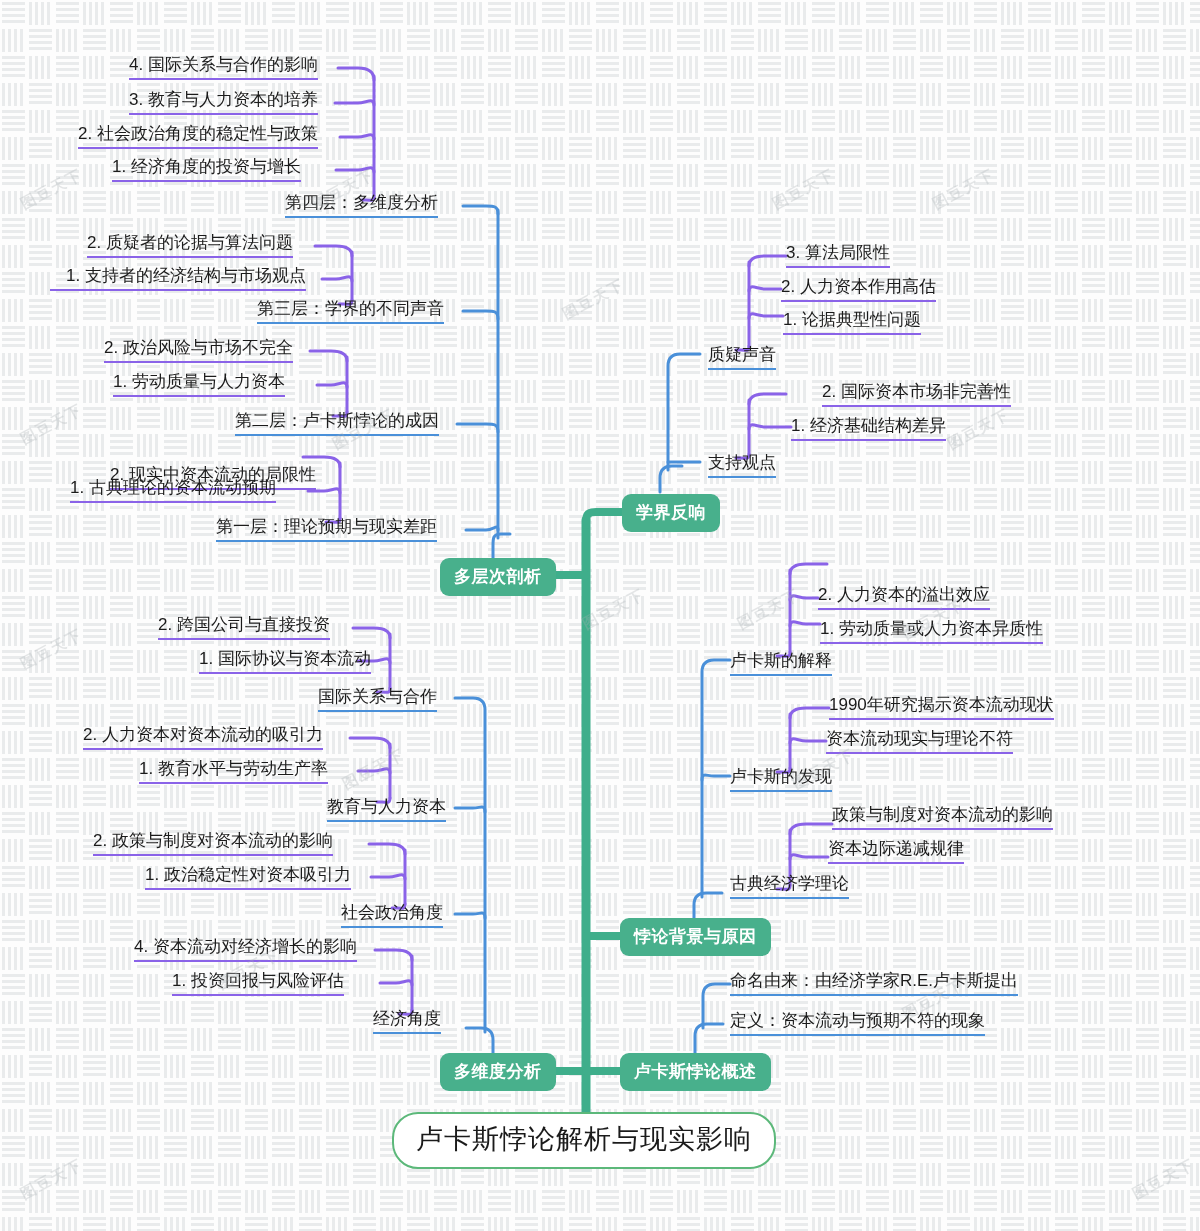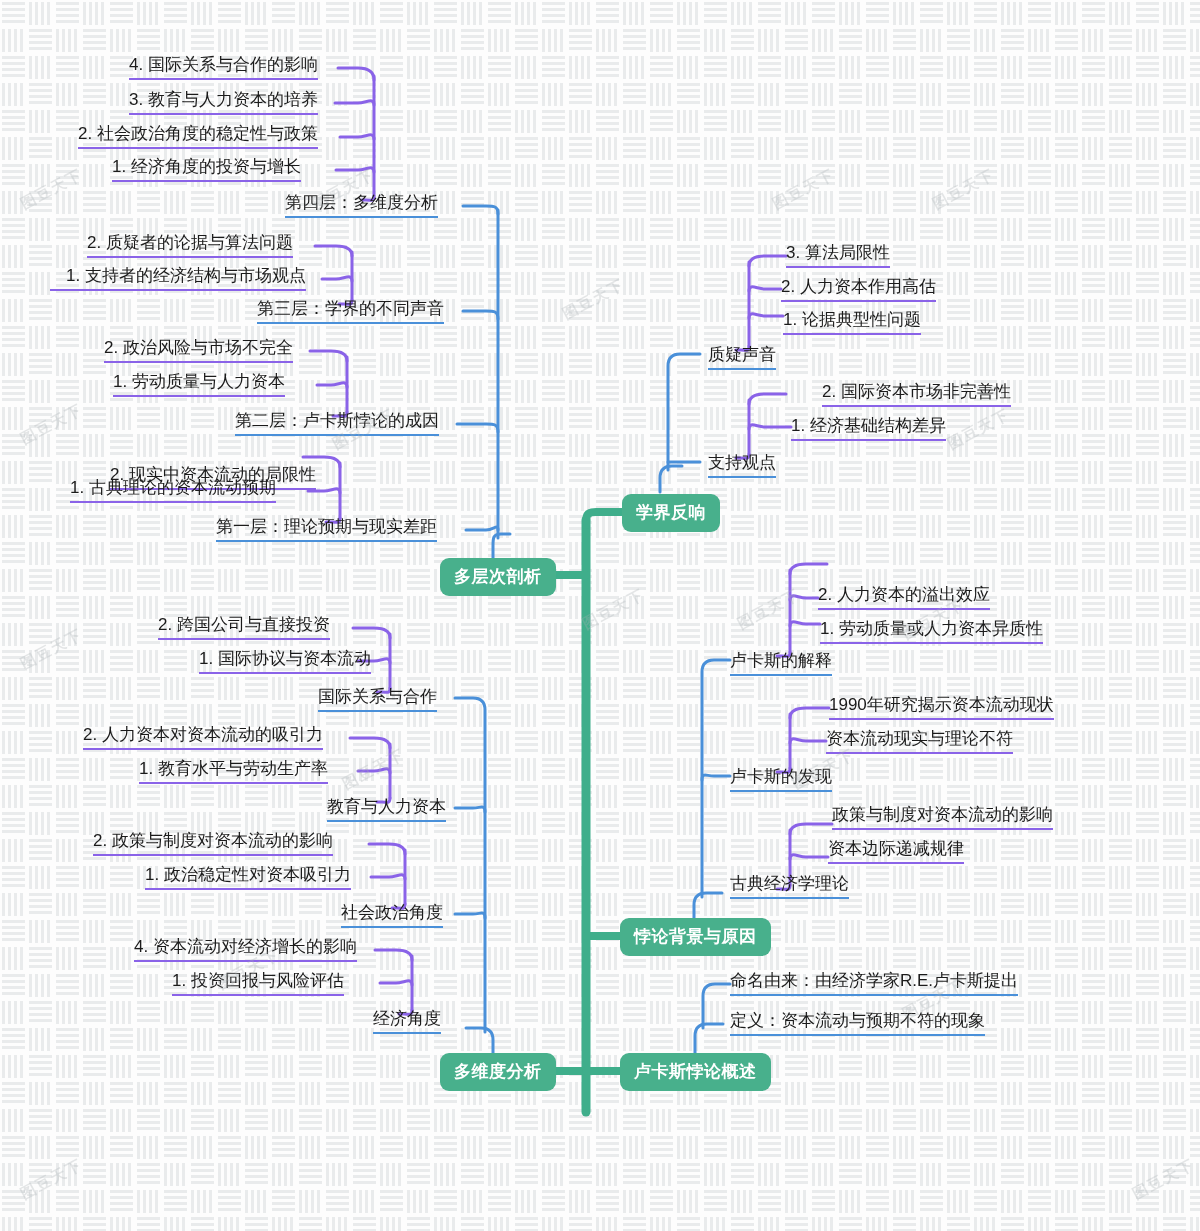--- a/index.html
+++ b/index.html
@@ -263,20 +263,21 @@
       <g stroke="#8a63e8" stroke-width="3">
         <path d="M 412 1010 L 412 956"></path>
         <path d="M 412 1010 C 412 1016 409 1014 404 1014 L 399 1014"></path>
         <path d="M 412 960 C 412 952 404 950 396 950 L 375 950"></path>
         <path d="M 412 985 C 412 977 404 983 396 983 L 380 983"></path>
       </g>
 
     </g>
   </svg>
 
+  <div class="node root" style="left:392px; top:1112px;">卢卡斯悖论解析与现实影响</div>
 
   <div class="node l1" style="left:440px; top:1053px;">多维度分析</div>
   <div class="node l1" style="left:620px; top:1053px;">卢卡斯悖论概述</div>
   <div class="node l1" style="left:620px; top:918px;">悖论背景与原因</div>
   <div class="node l1" style="left:440px; top:558px;">多层次剖析</div>
   <div class="node l1" style="left:622px; top:494px;">学界反响</div>
 
   <div class="node l2" style="left:285px; top:194px;">第四层：多维度分析</div>
   <div class="node l2" style="left:257px; top:300px;">第三层：学界的不同声音</div>
   <div class="node l2" style="left:235px; top:412px;">第二层：卢卡斯悖论的成因</div>

